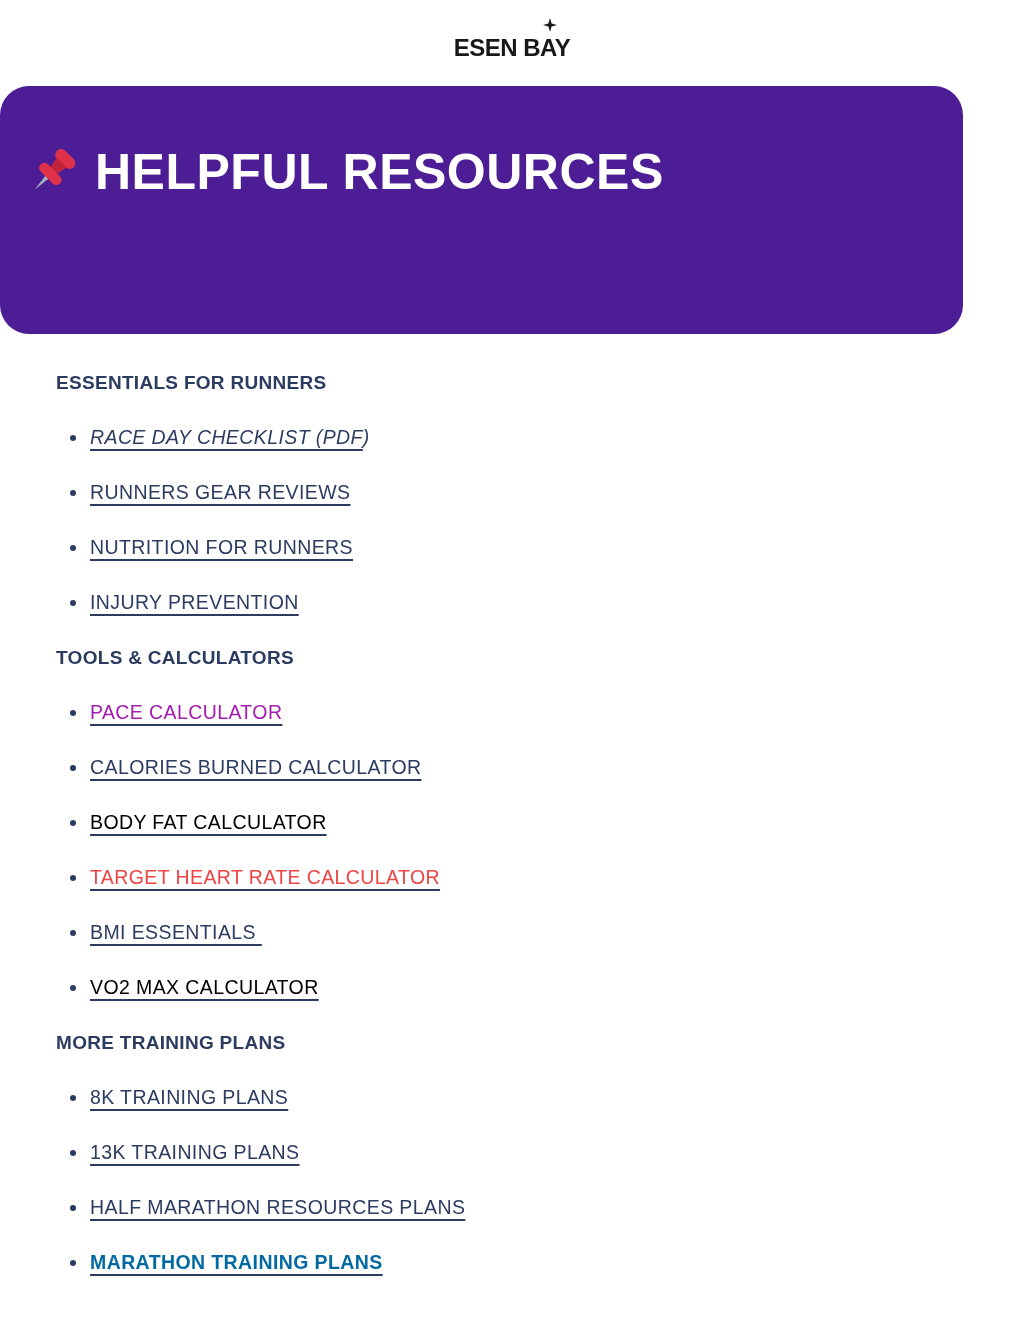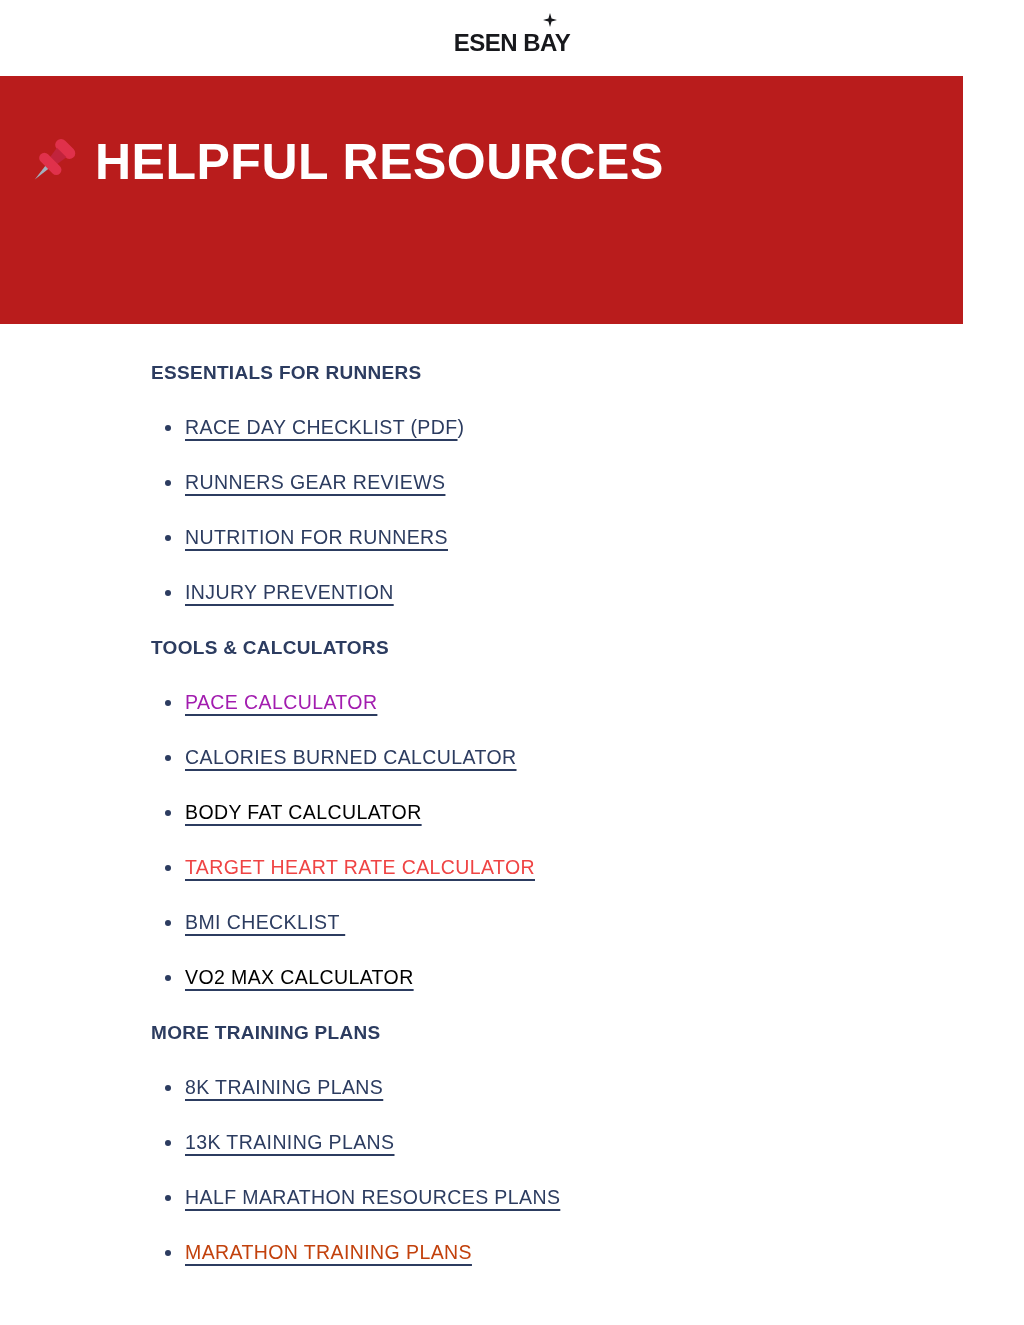--- a/index.html
+++ b/index.html
@@ -7,21 +7,21 @@
   body {
     width: 1024px;
     height: 1325px;
     position: relative;
     overflow: hidden;
     font-family: "Liberation Sans", "DejaVu Sans", sans-serif;
   }
 
   
   .site-header {
-    height: 76px;
+    height: 86px;
     display: flex;
     align-items: center;
     justify-content: center;
   }
   .logo {
     position: relative;
     display: inline-block;
     cursor: pointer;
     padding-top: 10px;
   }
@@ -54,22 +54,21 @@
     font-size: 50px;
     line-height: 62px;
     font-weight: 800;
     letter-spacing: 0.5px;
     color: #ffffff;
     white-space: nowrap;
   }
 
   
   .content {
-    padding: 21px 0 0 119px;
-    margin-left: 32px;
+    padding: 21px 0 0 56px;
   }
   .row {
     height: 55px;
     display: flex;
     align-items: center;
   }
   .section-heading {
     font-size: 19px;
     font-weight: 700;
     letter-spacing: 0.3px;
@@ -98,37 +97,37 @@
 
 <header class="site-header">
   <div class="logo">
     <span class="logo-text">ESEN BAY</span>
     <svg class="sparkle" viewBox="0 0 16 16" aria-hidden="true">
       <path d="M8 0 L9.8 6.2 L16 8 L9.8 9.8 L8 16 L6.2 9.8 L0 8 L6.2 6.2 Z" fill="#17181c"></path>
     </svg>
   </div>
 </header>
 
-<section class="banner" id="banner" style="background: #b91c1c;">
+<section class="banner" id="banner" style="background: #4c1d95; border-radius: 29px;">
   <svg class="pin-icon" viewBox="0 0 64 64" aria-hidden="true">
     <g transform="rotate(45 32 30)">
       <polygon points="29.5,40 34.5,40 32,60" fill="#A3B0BD"></polygon>
       <rect x="19" y="6" width="26" height="13" rx="6.5" fill="#E0314B"></rect>
       <polygon points="24.5,18 39.5,18 37.5,30.5 26.5,30.5" fill="#C1233C"></polygon>
       <rect x="17" y="30" width="30" height="11.5" rx="5.7" fill="#E0314B"></rect>
     </g>
   </svg>
   <h1 class="banner-title">HELPFUL RESOURCES</h1>
 </section>
 
 <main class="content" id="content">
     <div class="row section-heading" style="color: rgb(44, 60, 96);">ESSENTIALS FOR RUNNERS</div>
     <div class="row item-row">
       <span class="bullet" style="background: rgb(44, 60, 96);"></span>
-      <a class="res-link" style="color: rgb(44, 60, 96); text-decoration-color: rgb(44, 60, 96);">RACE DAY CHECKLIST (PDF<span class="suffix">)</span></a>
+      <a class="res-link" style="color: rgb(44, 60, 96); text-decoration-color: rgb(44, 60, 96); font-style: italic;">RACE DAY CHECKLIST (PDF<span class="suffix">)</span></a>
     </div>
     <div class="row item-row">
       <span class="bullet" style="background: rgb(44, 60, 96);"></span>
       <a class="res-link" style="color: rgb(44, 60, 96); text-decoration-color: rgb(44, 60, 96);">RUNNERS GEAR REVIEWS</a>
     </div>
     <div class="row item-row">
       <span class="bullet" style="background: rgb(44, 60, 96);"></span>
       <a class="res-link" style="color: rgb(44, 60, 96); text-decoration-color: rgb(44, 60, 96);">NUTRITION FOR RUNNERS</a>
     </div>
     <div class="row item-row">
@@ -147,36 +146,36 @@
     <div class="row item-row">
       <span class="bullet" style="background: rgb(44, 60, 96);"></span>
       <a class="res-link" style="color: #000000; text-decoration-color: rgb(44, 60, 96);">BODY FAT CALCULATOR</a>
     </div>
     <div class="row item-row">
       <span class="bullet" style="background: rgb(44, 60, 96);"></span>
       <a class="res-link" style="color: #ef4444; text-decoration-color: rgb(44, 60, 96); text-align: center;">TARGET HEART RATE CALCULATOR</a>
     </div>
     <div class="row item-row">
       <span class="bullet" style="background: rgb(44, 60, 96);"></span>
-      <a class="res-link" style="color: rgb(44, 60, 96); text-decoration-color: rgb(44, 60, 96);">BMI CHECKLIST </a>
+      <a class="res-link" style="color: rgb(44, 60, 96); text-decoration-color: rgb(44, 60, 96);">BMI ESSENTIALS </a>
     </div>
     <div class="row item-row">
       <span class="bullet" style="background: rgb(44, 60, 96);"></span>
       <a class="res-link" style="color: #000000; text-decoration-color: rgb(44, 60, 96);">VO2 MAX CALCULATOR</a>
     </div>
     <div class="row section-heading" style="color: rgb(44, 60, 96);">MORE TRAINING PLANS</div>
     <div class="row item-row">
       <span class="bullet" style="background: rgb(44, 60, 96);"></span>
       <a class="res-link" style="color: rgb(44, 60, 96); text-decoration-color: rgb(44, 60, 96);">8K TRAINING PLANS</a>
     </div>
     <div class="row item-row">
       <span class="bullet" style="background: rgb(44, 60, 96);"></span>
       <a class="res-link" style="color: rgb(44, 60, 96); text-decoration-color: rgb(44, 60, 96);">13K TRAINING PLANS</a>
     </div>
     <div class="row item-row">
       <span class="bullet" style="background: rgb(44, 60, 96);"></span>
       <a class="res-link" style="color: rgb(44, 60, 96); text-decoration-color: rgb(44, 60, 96);">HALF MARATHON RESOURCES PLANS</a>
     </div>
     <div class="row item-row">
       <span class="bullet" style="background: rgb(44, 60, 96);"></span>
-      <a class="res-link" style="color: #c2410c; text-decoration-color: rgb(44, 60, 96);">MARATHON TRAINING PLANS</a>
+      <a class="res-link" style="color: #0369a1; text-decoration-color: rgb(44, 60, 96); font-weight: bold;">MARATHON TRAINING PLANS</a>
     </div>
   </main>
 
 </body></html>

